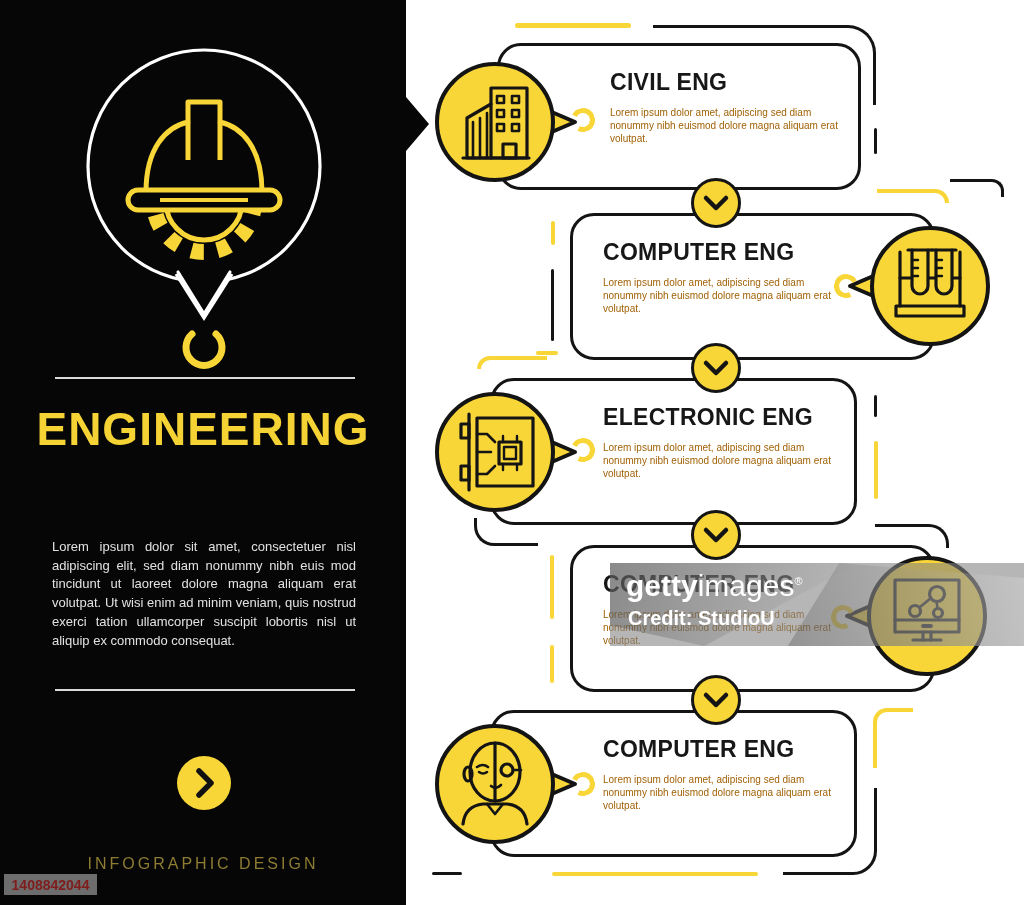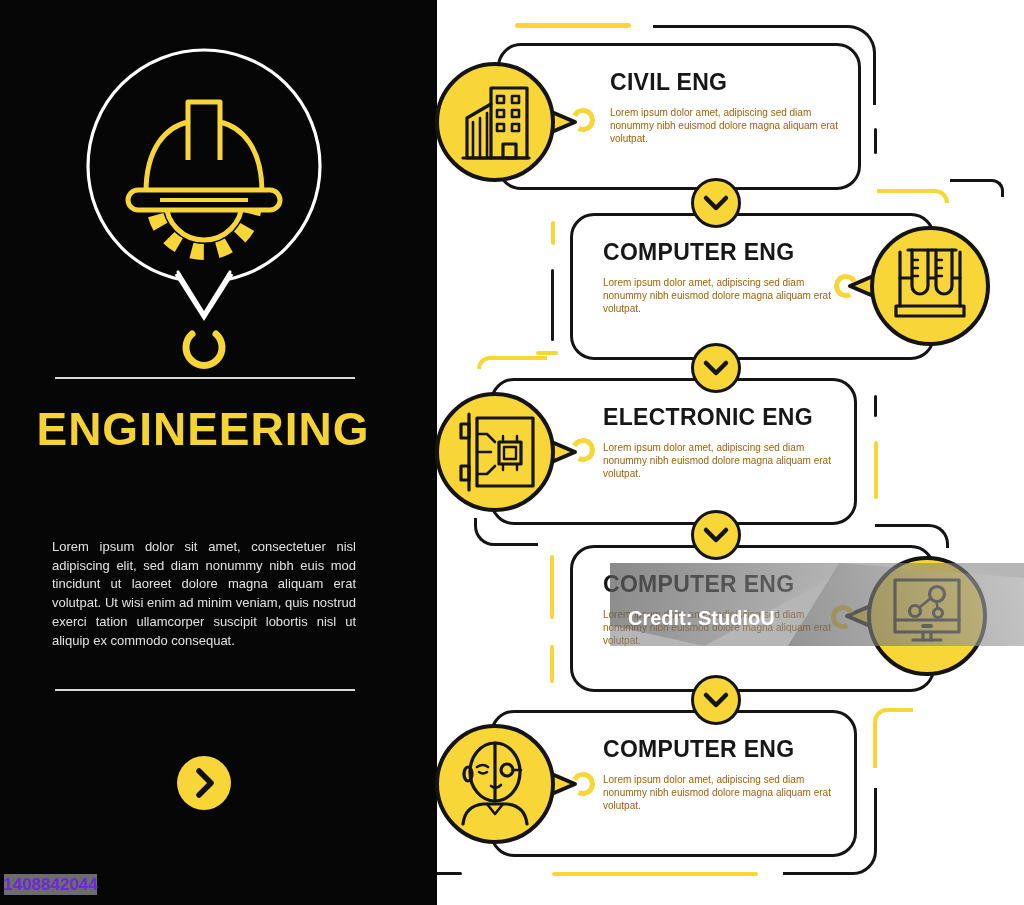--- a/index.html
+++ b/index.html
@@ -5,21 +5,21 @@
   * { margin:0; padding:0; box-sizing:border-box; }
   html,body { background:#888; }
   #stage {
     position:relative; width:1024px; height:905px; margin:0 auto;
     background:#ffffff; overflow:hidden;
     font-family:"Liberation Sans", sans-serif;
   }
   .abs { position:absolute; }
 
   
-  #left-panel { left:0; top:0; width:437px; height:905px; background:#060606; z-index:2; }
+  #left-panel { left:0; top:0; width:406px; height:905px; background:#060606; z-index:2; }
   #panel-arrow { left:406px; top:97px; width:0; height:0;
     border-left:23px solid #060606; border-top:27px solid transparent; border-bottom:27px solid transparent; z-index:3; }
   #divider1 { left:55px; top:377px; width:300px; height:2px; background:#d9d9d9; }
   #divider2 { left:55px; top:689px; width:300px; height:2px; background:#d9d9d9; }
   #panel-title { left:0; top:404px; width:406px; text-align:center;
     font-size:46px; line-height:1.1; font-weight:bold; letter-spacing:1px; color:#F6D335; }
   #panel-desc { left:52px; top:538px; width:304px; font-size:13px; line-height:1.44;
     color:#e2e2e2; text-align:justify; }
   #arrow-button { left:177px; top:756px; width:54px; height:54px; border-radius:50%;
     background:#F9D637; display:flex; align-items:center; justify-content:center; cursor:pointer; }
@@ -88,21 +88,21 @@
     clip-path:polygon(0 0, 100% 0, 38% 100%, 0 75%); }
   .wm-poly2 { position:absolute; right:0; top:0; width:62%; height:100%;
     background:linear-gradient(255deg, rgba(255,255,255,.20), rgba(25,25,25,.24));
     clip-path:polygon(28% 0, 100% 18%, 100% 100%, 8% 100%); }
   #wm-logo { position:absolute; left:16px; top:6px; color:#fff; font-size:30px; }
   #wm-logo .bold { font-weight:bold; }
   #wm-logo .light { font-weight:normal; }
   #wm-logo sup { font-size:11px; }
   #wm-credit { position:absolute; left:18px; top:44px; color:#fff; font-size:20px; font-weight:bold; }
   #watermark-id { left:4px; top:874px; width:93px; height:21px;
-    background:rgba(128,128,128,.85); color:#6d28d9; font-weight:bold; font-size:17px;
+    background:rgba(128,128,128,.85); color:#7f1d1d; font-weight:bold; font-size:14px;
     display:flex; align-items:center; justify-content:center; z-index:21; }
 </style>
 </head>
 <body>
 
 <div id="stage">
 
   <div id="left-panel" class="abs">
     <svg class="abs" style="left:72px; top:34px;" width="264" height="345" viewBox="0 0 264 345">
 
@@ -129,20 +129,21 @@
       <div>ENGINEERING</div>
     </div>
     <div id="panel-desc" class="abs">Lorem ipsum dolor sit amet, consectetuer nisl adipiscing elit, sed diam nonummy nibh euis mod tincidunt ut laoreet dolore magna aliquam erat volutpat. Ut wisi enim ad minim veniam, quis nostrud exerci tation ullamcorper suscipit lobortis nisl ut aliquip ex commodo consequat.</div>
     <div id="divider2" class="abs"></div>
 
     <div id="arrow-button" class="abs">
       <svg width="54" height="54" viewBox="0 0 54 54">
         <polyline points="22,15 34,27 22,39" fill="none" stroke="#111111" stroke-width="5.5" stroke-linecap="round" stroke-linejoin="round"></polyline>
       </svg>
     </div>
+    <div id="panel-footer" class="abs">INFOGRAPHIC DESIGN</div>
   </div>
   <div id="panel-arrow" class="abs"></div>
 
   <div class="decor yline" id="d-top-yellow"></div>
   <div class="decor" id="d-civil-br"></div>
   <div class="decor kline" id="d-civil-vdash"></div>
   <div class="decor" id="d-chem-arc"></div>
   <div class="decor" id="d-chem-hook"></div>
   <div class="decor yline" id="d-chem-ydash"></div>
   <div class="decor kline" id="d-chem-kline"></div>
@@ -296,17 +297,18 @@
       <path d="M58 64 Q63 68 68 63" stroke-width="2.6"></path>
       <path d="M30 102 Q32 84 50 82 H74 Q92 84 94 102"></path>
       <path d="M54 82 L62 92 L70 82" stroke-width="2.6"></path>
     </g>
   </svg>
   <span class="c-marker gap-left" style="left:571px; top:772px;"></span>
 
   <div id="watermark-band" class="abs">
     <div class="wm-poly1"></div>
     <div class="wm-poly2"></div>
+    <div id="wm-logo"><span class="bold">getty</span><span class="light">images</span><sup>®</sup></div>
     <div id="wm-credit">Credit: StudioU</div>
   </div>
   <div id="watermark-id" class="abs">1408842044</div>
 
 </div>
 
 </body></html>

